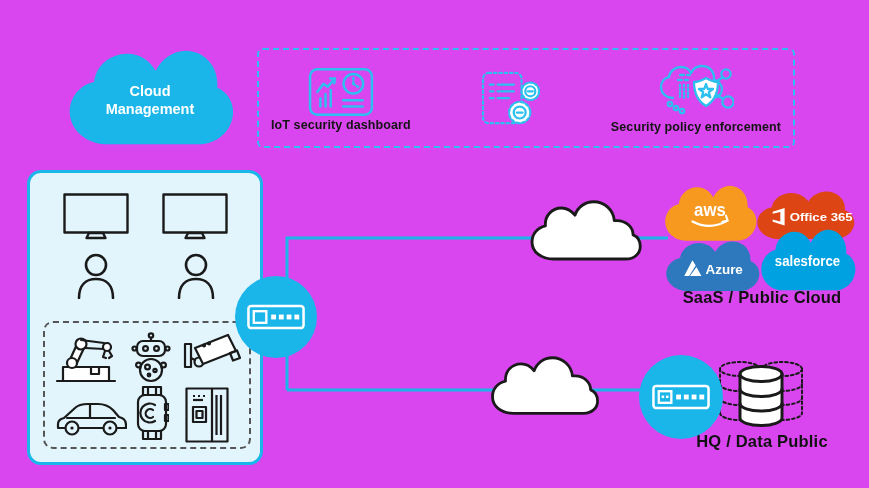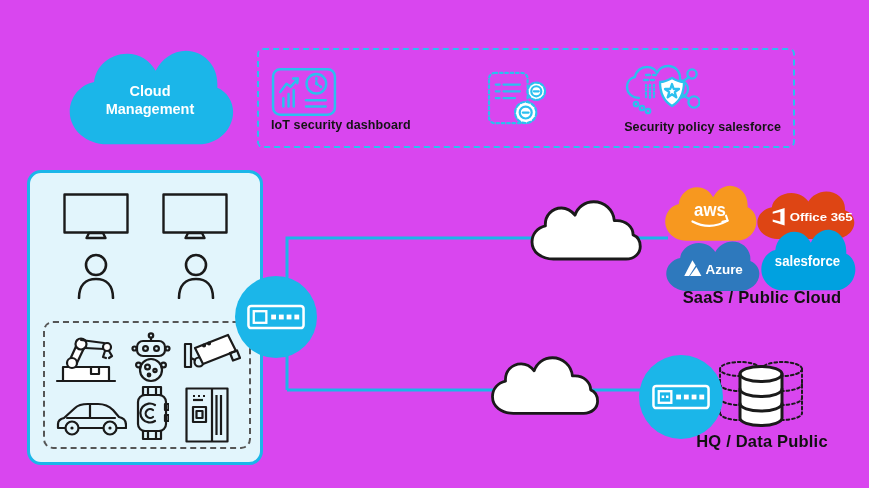--- a/index.html
+++ b/index.html
@@ -17,21 +17,21 @@
     color:#fff;font-weight:700;font-size:14.5px;line-height:1.25;
   }
 
   
   .cap-panel{
     left:257px;top:48px;width:538px;height:100px;box-sizing:border-box;
     border:2px dashed #2BC0EF;border-radius:6px;
     display:flex;justify-content:space-between;align-items:center;
     padding:8px 12px 6px 12px;
   }
-  .cap-item{display:flex;flex-direction:column;}
+  .cap-item{display:flex;flex-direction:column;align-items:center;}
   .cap-label{font-size:12.5px;font-weight:700;color:#141414;white-space:nowrap;letter-spacing:.1px;}
 
   
   .campus{
     left:27px;top:170px;width:236px;height:295px;box-sizing:border-box;
     background:#E2F5FC;border:3px solid #1BB6E9;border-radius:14px;
   }
   .iot-box{
     position:absolute;left:13px;top:148px;width:208px;height:128px;box-sizing:border-box;
     border:2px dashed #555;border-radius:10px;
@@ -119,21 +119,21 @@
         <circle cx="12" cy="40" r="2.2"></circle>
         <circle cx="18" cy="44" r="2.2"></circle>
         <circle cx="24" cy="47" r="2.2"></circle>
         <circle cx="68" cy="10" r="4.6"></circle>
         <circle cx="70" cy="38" r="5.6"></circle>
         <line x1="58" y1="18" x2="65" y2="13"></line>
         <line x1="59" y1="31" x2="65" y2="35"></line>
         <path d="M48 14 C53 17 57 18 60 18 C60 26 58 36 48 42 C38 36 36 26 36 18 C39 18 43 17 48 14 Z" fill="#fff"></path>
         <polygon points="48,20 49.7,25 55,25 50.8,28.2 52.3,33.3 48,30.2 43.7,33.3 45.2,28.2 41,25 46.3,25"></polygon>
       </svg>
-      <div class="cap-label">Security policy salesforce</div>
+      <div class="cap-label">Security policy enforcement</div>
     </div>
   </div>
 
   <div class="abs campus z2">
 
     <svg class="abs" style="left:33px;top:20px" width="66" height="47" viewBox="0 0 66 47" fill="none" stroke="#1A1A1A" stroke-width="2.4" stroke-linejoin="round">
       <rect x="1.5" y="1.5" width="63" height="38"></rect>
       <polygon points="26,40 23.5,45 42.5,45 40,40"></polygon>
     </svg>
     <svg class="abs" style="left:132px;top:20px" width="66" height="47" viewBox="0 0 66 47" fill="none" stroke="#1A1A1A" stroke-width="2.4" stroke-linejoin="round">

